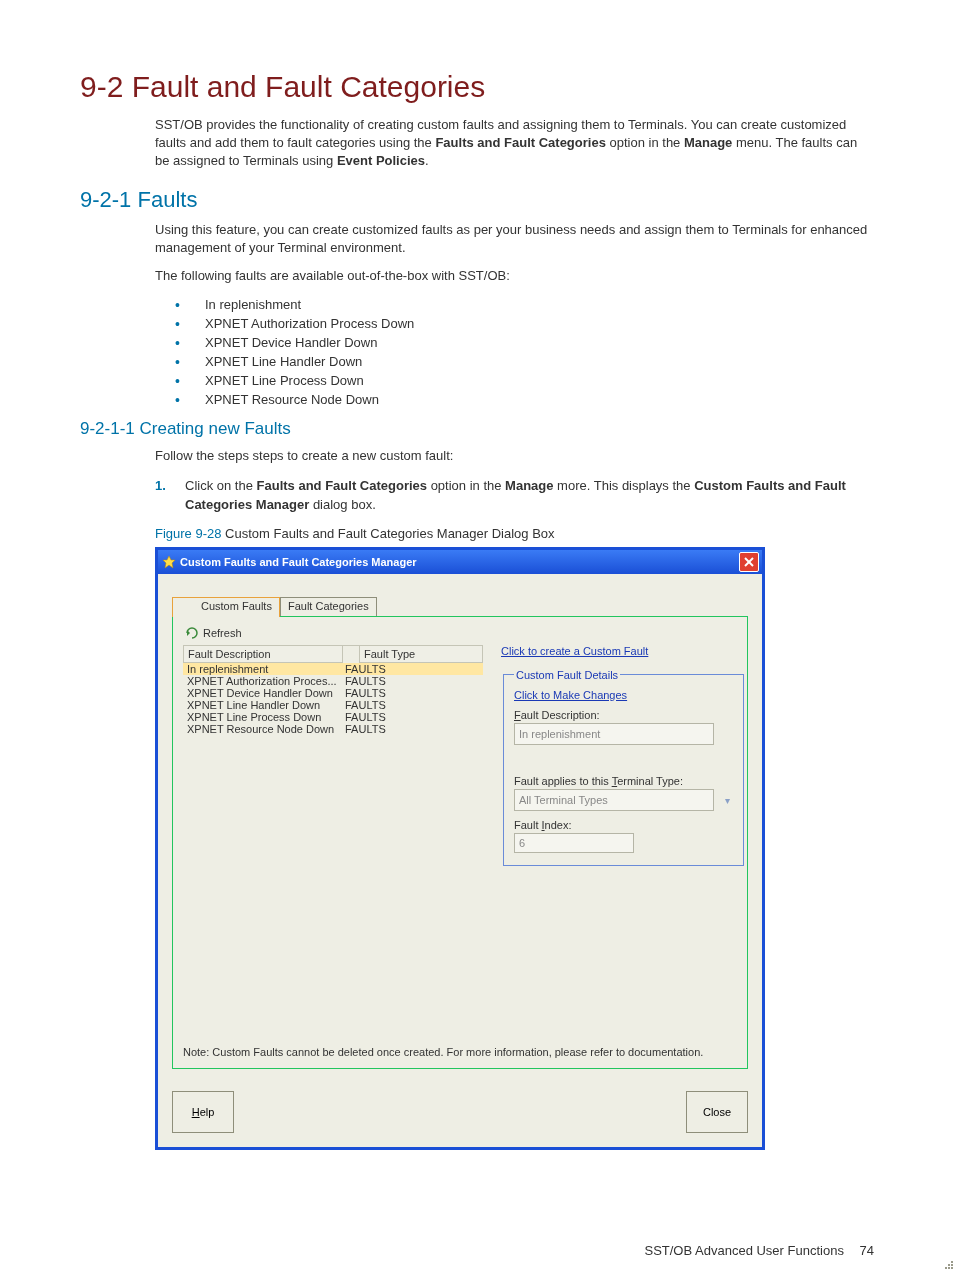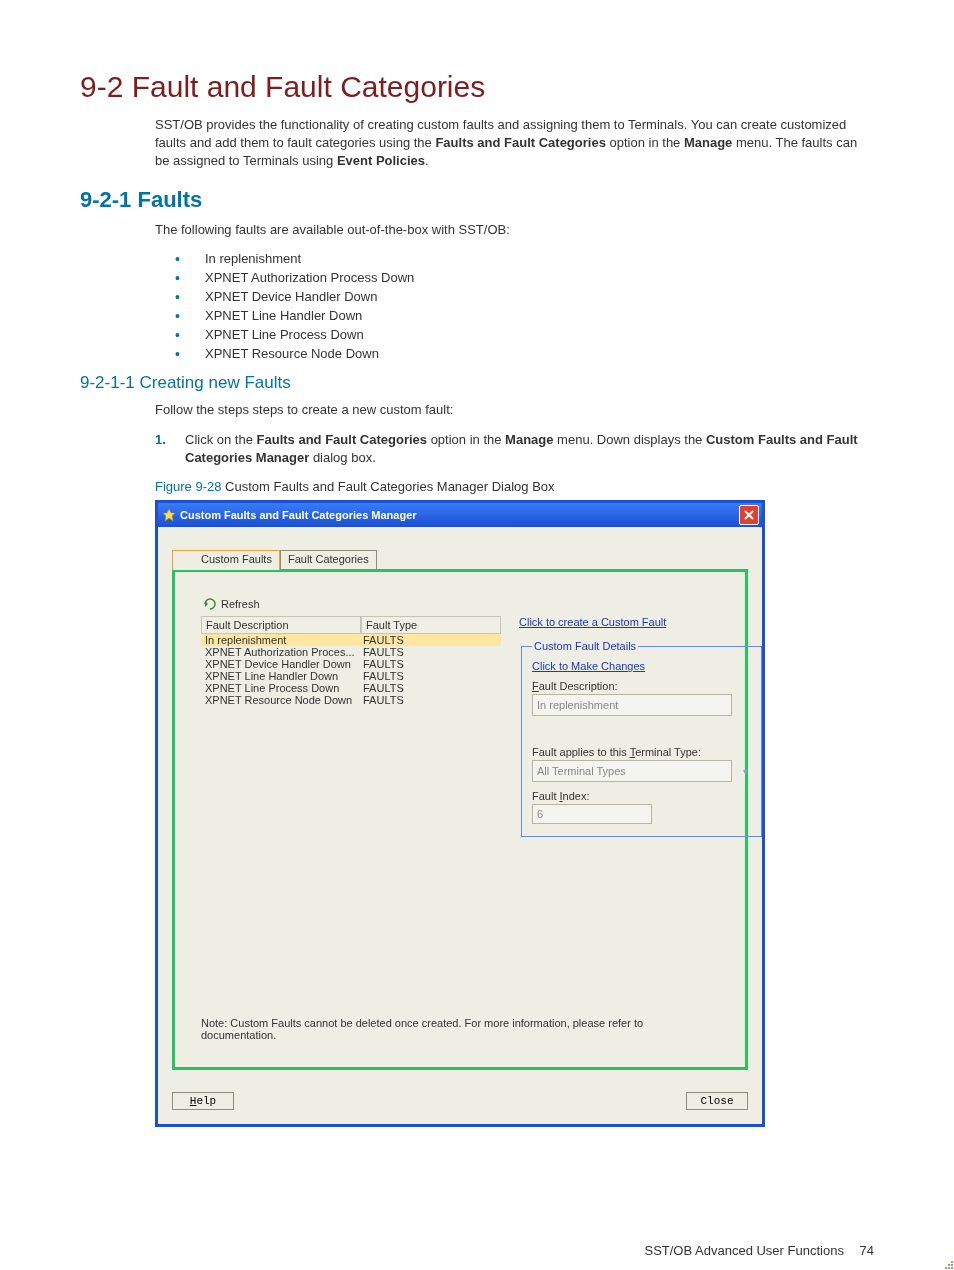--- a/index.html
+++ b/index.html
@@ -20,21 +20,21 @@
   .h1 {
     font-size: 30px;
     color: #7f1d1d;
     font-weight: normal;
     margin: 20px 0 12px 0;
     font-family: "Segoe UI", Arial, sans-serif;
   }
   .h2 {
     font-size: 22px;
     color: #0073a8;
-    font-weight: bold;
+    font-weight: normal;
     margin: 16px 0 8px 0;
     font-family: "Segoe UI", Arial, sans-serif;
   }
   .h3 {
     font-size: 17px;
     color: #0073a8;
     font-weight: normal;
     margin: 10px 0 8px 0;
     font-family: "Segoe UI", Arial, sans-serif;
   }
@@ -128,22 +128,22 @@
     position:relative;
     top:1px;
   }
   .tab.active {
     border: 1px solid #e8a23c;
     border-bottom: none;
     z-index:2;
     padding-left:28px;
   }
   .tab-panel {
-    border: 3px solid #22c55e;
-    padding: 26px;
+    border: 1px solid #22c55e;
+    padding: 10px;
     background: #eeeee4;
     min-height: 430px;
     position:relative;
   }
   .refresh-row {
     display:flex; align-items:center; gap:4px;
     margin-bottom: 6px; margin-left:2px;
   }
   .refresh-icon { width:14px; height:12px; }
   .columns { display:flex; gap:18px; }
@@ -154,21 +154,21 @@
     display:flex;
     font-size: 11px;
   }
   .grid-header .gh {
     border: 1px solid #c5c5b6;
     border-top:none;
     background: #efefe6;
     padding: 2px 4px;
   }
   .gh-desc { width:150px; }
-  .gh-type { flex:1; border-left:none; width:100px;}
+  .gh-type { flex:1; border-left:none; width:100px;margin-left:16px;}
   .grid-row { display:flex; font-size:11px; }
   .grid-row.sel { background: #ffe7a2; }
   .gc-desc { width:150px; padding: 0px 4px; white-space:nowrap; overflow:hidden;}
   .gc-type { flex:1; padding: 0px 4px; }
   .link {
     color: #1a39b5;
     text-decoration: underline;
     cursor: pointer;
   }
   fieldset.details {
@@ -200,24 +200,24 @@
     color:#8aa0c7; font-size:10px;
   }
   .note { margin-top: 180px; font-size:11px; color:#333; }
   .dialog-footer {
     padding: 10px 14px 14px 14px;
     display:flex;
     justify-content: space-between;
   }
   .btn {
     min-width: 62px;
-    padding: 2px 10px;
+    padding: 14px 10px;
     border: 1px solid #8e8e7a;
     background: #eeeee4;
-    font-family: Liberation Mono, monospace;
+    font-family: Liberation Sans, sans-serif;
     font-size: 11px;
     text-align:center;
   }
   .underline-ak { text-decoration: underline; }
 
   .footer {
     position: absolute;
     bottom: 12px;
     right: 80px;
     font-size: 13px;
@@ -238,38 +238,39 @@
 
 <div class="page">
   <div class="h1">9-2 Fault and Fault Categories</div>
 
   <div class="body-text">
     <span>SST/OB provides the functionality of creating custom faults and assigning them to Terminals.  You can create customized faults and add them to fault categories using the </span><b>Faults and Fault Categories</b><span> option in the </span><b>Manage</b><span> menu.  The faults can be assigned to Terminals using </span><b>Event Policies</b><span>.</span>
   </div>
 
   <div class="h2">9-2-1 Faults</div>
 
+  <div class="body-text">Using this feature, you can create customized faults as per your business needs and assign them to Terminals for enhanced management of your Terminal environment.</div>
   <div class="body-text">The following faults are available out-of-the-box with SST/OB:</div>
 
   <ul class="fault-list">
     <li>In replenishment</li>
     <li>XPNET Authorization Process Down</li>
     <li>XPNET Device Handler Down</li>
     <li>XPNET Line Handler Down</li>
     <li>XPNET Line Process Down</li>
     <li>XPNET Resource Node Down</li>
   </ul>
 
   <div class="h3">9-2-1-1 Creating new Faults</div>
 
   <div class="body-text">Follow the steps steps to create a new custom fault:</div>
 
   <ol class="steps">
     <li>
-      <span>Click on the </span><b>Faults and Fault Categories</b><span> option in the </span><b>Manage</b><span> menu.  Down displays the </span><b>Custom Faults and Fault Categories Manager</b><span> dialog box.</span>
+      <span>Click on the </span><b>Faults and Fault Categories</b><span> option in the </span><b>Manage</b><span> more.  This displays the </span><b>Custom Faults and Fault Categories Manager</b><span> dialog box.</span>
     </li>
   </ol>
 
   <div class="figure-caption">
     <span class="fignum">Figure 9-28</span><span> Custom Faults and Fault Categories Manager Dialog Box</span>
   </div>
 
   <div class="dialog">
     <div class="titlebar">
       <span class="title-icon">

